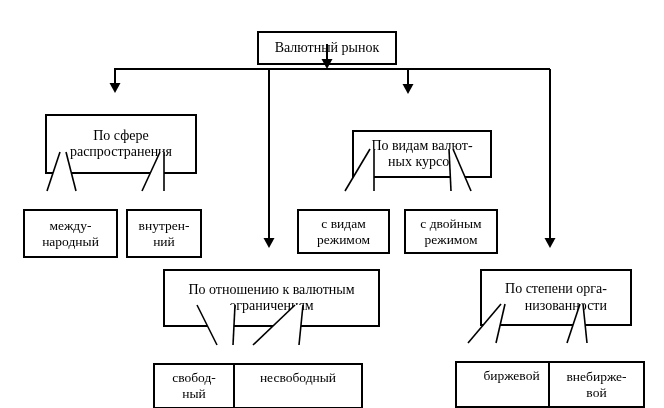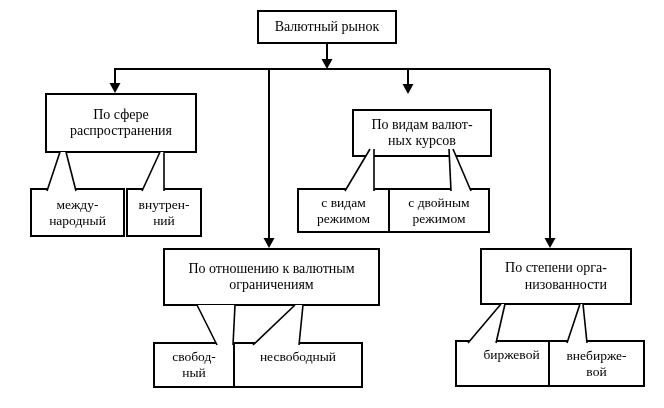--- a/index.html
+++ b/index.html
@@ -17,20 +17,21 @@
     box-sizing: border-box;
     background: #ffffff;
     border: 2px solid #000000;
     display: flex;
     align-items: center;
     justify-content: center;
     text-align: center;
     white-space: pre-line;
     line-height: 1.16;
     z-index: 1;
+    margin-top: 21px;
   }
   .root-node  { font-size: 14px; }
   .parent-node { font-size: 14px; padding: 2px 16px; }
   .child-node { font-size: 13.5px; padding: 2px 3px; }
   .child-node.top { align-items: flex-start; padding-top: 5px; }
   svg.overlay {
     position: absolute;
     left: 0; top: 0;
     z-index: 5;
     pointer-events: none;
@@ -42,30 +43,30 @@
 </style>
 </head>
 <body>
 
 <div class="canvas">
 
   <div class="box root-node" style="left:257px; top:10px; width:140px; height:34px;">Валютный рынок</div>
 
   <div class="box parent-node" style="left:45px; top:93px; width:152px; height:60px;">По сфере
 распространения</div>
-  <div class="box child-node" style="left:30px; top:188px; width:95px; height:49px;">между-
+  <div class="box child-node" style="left:23px; top:188px; width:95px; height:49px;">между-
 народный</div>
   <div class="box child-node" style="left:126px; top:188px; width:76px; height:49px;">внутрен-
 ний</div>
 
   <div class="box parent-node" style="left:352px; top:109px; width:140px; height:48px;">По видам валют-
 ных курсов</div>
   <div class="box child-node" style="left:297px; top:188px; width:93px; height:45px;">с видам
 режимом</div>
-  <div class="box child-node" style="left:388px; top:188px; width:102px; height:45px;">с двойным
+  <div class="box child-node" style="left:404px; top:188px; width:94px; height:45px;">с двойным
 режимом</div>
 
   <div class="box parent-node" style="left:163px; top:248px; width:217px; height:58px;">По отношению к валютным
 ограничениям</div>
   <div class="box child-node" style="left:153px; top:342px; width:82px; height:46px;text-align:center;">свобод-
 ный</div>
   <div class="box child-node top" style="left:233px; top:342px; width:130px; height:46px;">несвободный</div>
 
   <div class="box parent-node" style="left:480px; top:248px; width:152px; height:57px;text-align:right;">По степени орга-
 низованности</div>

